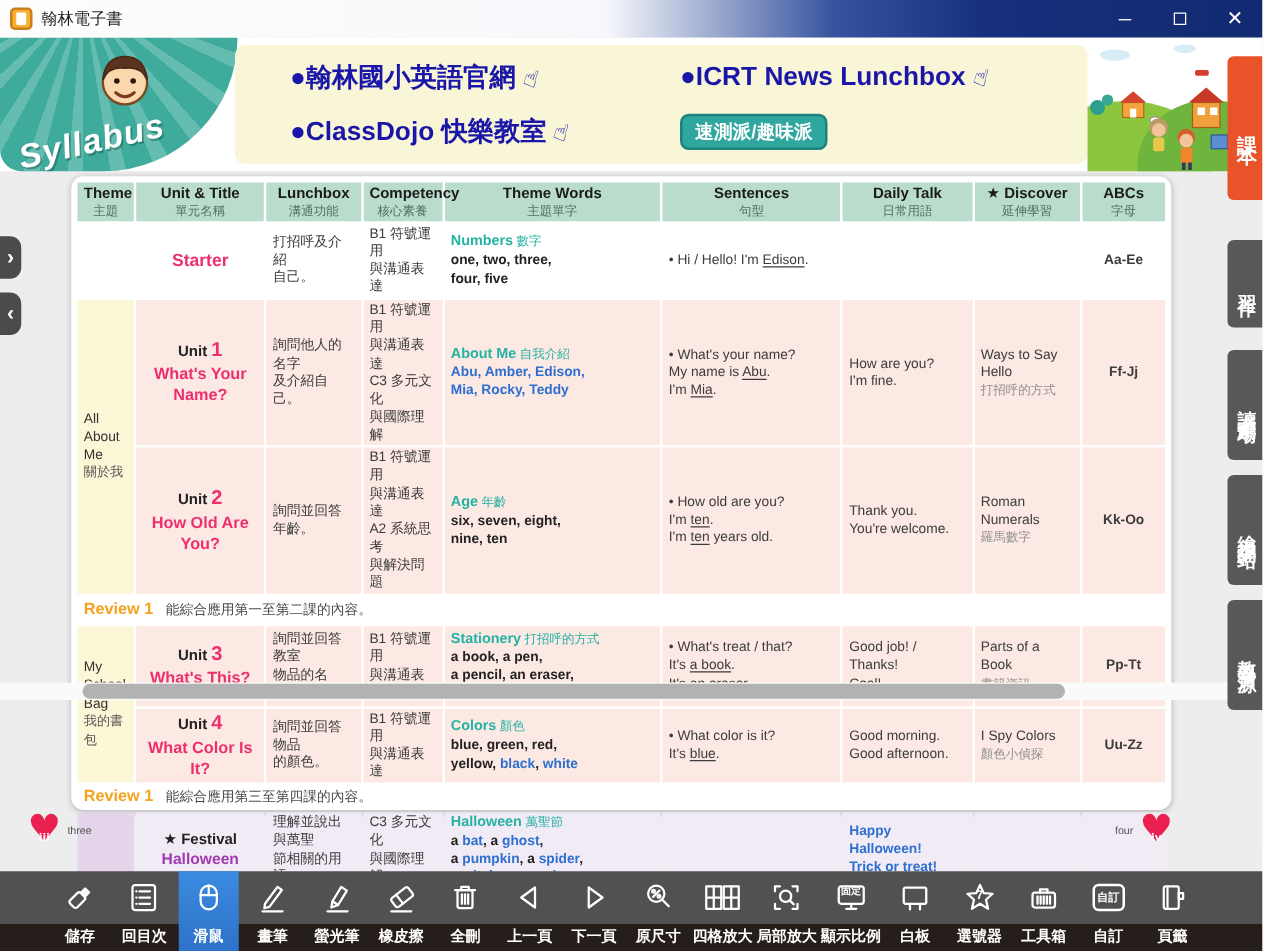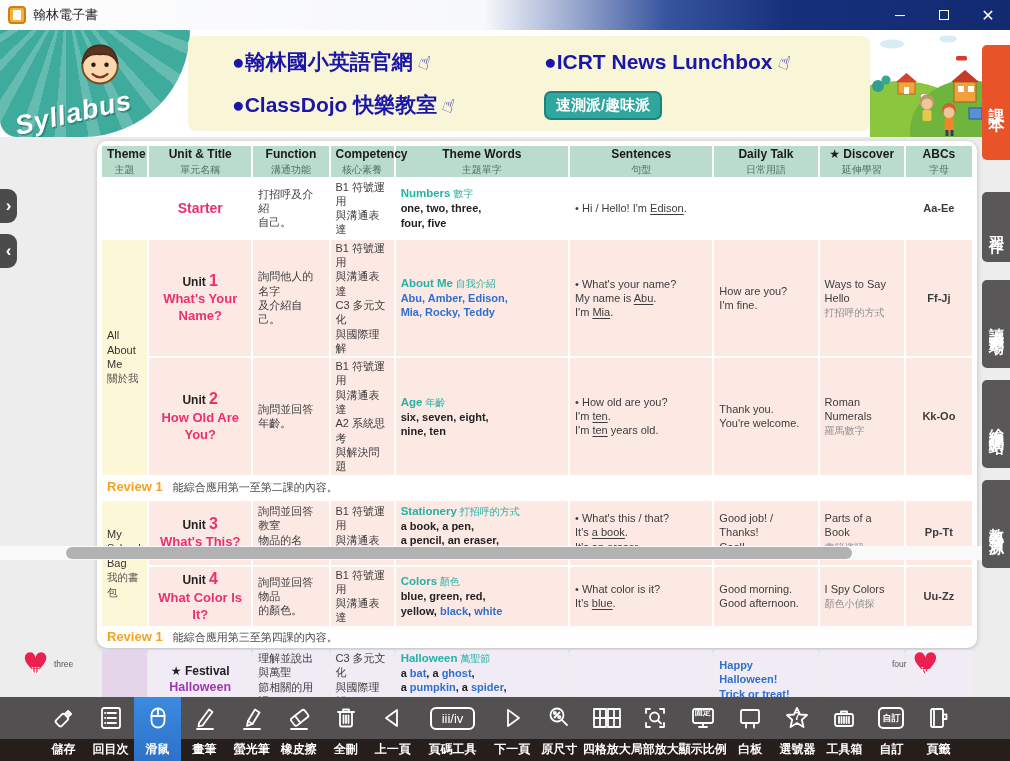--- a/index.html
+++ b/index.html
@@ -36,21 +36,21 @@
 
   
   .vtab { position:absolute; right:0; width:28px; background:#595757; color:#fff; font-weight:bold;
     writing-mode:vertical-rl; text-orientation:upright; display:flex; align-items:center; justify-content:center;
     border-radius:5px 0 0 5px; z-index:40; cursor:pointer; font-size:15px; letter-spacing:4px; }
   .vtab.active { background:#e8532a; letter-spacing:8px; font-size:16px; }
 
   
   .workspace { position:absolute; top:137px; left:0; width:1010px; height:546px; background:#ededed; }
   .page { position:absolute; left:57px; top:4px; width:880px; height:507px; background:#fff; border-radius:10px;
-    box-shadow:0 1px 5px rgba(0,0,0,.22); padding:3px;margin-left:40px; }
+    box-shadow:0 1px 5px rgba(0,0,0,.22); padding:3px; }
 
   table.syl { border-collapse:separate; border-spacing:2px; table-layout:fixed; width:100%; }
   table.syl th, table.syl td { vertical-align:middle; padding:1px 5px; font-size:11px; color:#3c3c3c; line-height:1.3; }
   th.hd { background:#b9dccc; text-align:center; padding:2px; }
   th.hd .en { display:block; font-size:12px; font-weight:bold; color:#1b1b1b; }
   th.hd .zh { display:block; font-size:10px; font-weight:normal; color:#4f7262; }
   td.c { text-align:center; }
   .pre { white-space:pre-line; }
   td.ry { background:#fcf7d6; }
   td.rp { background:#fce9e4; }
@@ -197,21 +197,21 @@
           <tr>
         <th class="hd">
               <span class="en">Theme</span>
               <span class="zh">主題</span>
             </th>
         <th class="hd">
               <span class="en">Unit &amp; Title</span>
               <span class="zh">單元名稱</span>
             </th>
         <th class="hd">
-              <span class="en">Function</span>
+              <span class="en">Lunchbox</span>
               <span class="zh">溝通功能</span>
             </th>
         <th class="hd">
               <span class="en">Competency</span>
               <span class="zh">核心素養</span>
             </th>
         <th class="hd">
               <span class="en">Theme Words</span>
               <span class="zh">主題單字</span>
             </th>
@@ -294,21 +294,21 @@
           <span class="theme-en pre">My
 School
 Bag</span><br><span class="theme-zh">我的書包</span>
         </td>
         <td class="c rp"><span class="ub">Unit </span><span class="un">3</span><br><span class="ut">What's This?</span></td>
         <td class="pre rp">詢問並回答教室
 物品的名稱。</td>
         <td class="pre rp">B1 符號運用
 與溝通表達</td>
         <td class="rp"><span class="t">Stationery</span><span class="tz"> 打招呼的方式</span><br><span class="b">a book, a pen,</span><br><span class="b">a pencil, an eraser,</span><br><span class="b">a </span><span class="bb">ruler</span><span class="b">, a </span><span class="bb">marker</span></td>
-        <td class="rp"><span>• What's this / that?</span><br><span>It's </span><span class="u">a book</span><span>.</span><br><span>It's </span><span class="u">an eraser</span><span>.</span></td>
+        <td class="rp"><span>• What's treat / that?</span><br><span>It's </span><span class="u">a book</span><span>.</span><br><span>It's </span><span class="u">an eraser</span><span>.</span></td>
         <td class="pre rp">Good job! / Thanks!
 Cool!</td>
         <td class="rp"><span>Parts of a Book</span><br><span class="zh2">書籍資訊</span></td>
         <td class="c abcs rp">Pp-Tt</td>
       </tr>
 
       <tr style="height:58px;">
         <td class="c rp"><span class="ub">Unit </span><span class="un">4</span><br><span class="ut">What Color Is It?</span></td>
         <td class="pre rp">詢問並回答物品
 的顏色。</td>
@@ -465,26 +465,20 @@
 
   <div class="titem">
     <div class="ic">
         <svg width="26" height="26" viewBox="0 0 26 26">
       <polygon points="17,5 17,21 6,13"></polygon>
     </svg>
       </div>
     <div class="tl">上一頁</div>
   </div>
 
-  <div class="titem wide">
-    <div class="ic">
-        <div class="pagebox">iii/iv</div>
-      </div>
-    <div class="tl">頁碼工具</div>
-  </div>
 
   <div class="titem">
     <div class="ic">
         <svg width="26" height="26" viewBox="0 0 26 26">
       <polygon points="9,5 9,21 20,13"></polygon>
     </svg>
       </div>
     <div class="tl">下一頁</div>
   </div>
 

